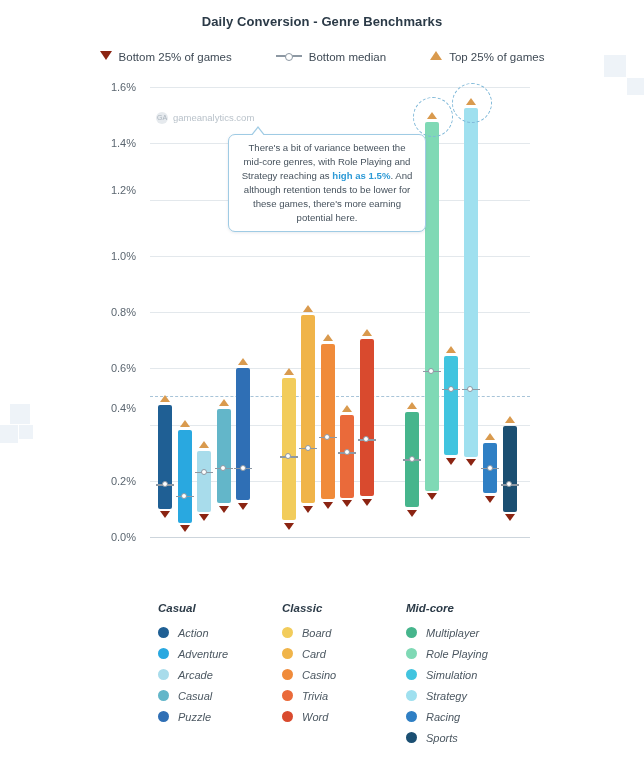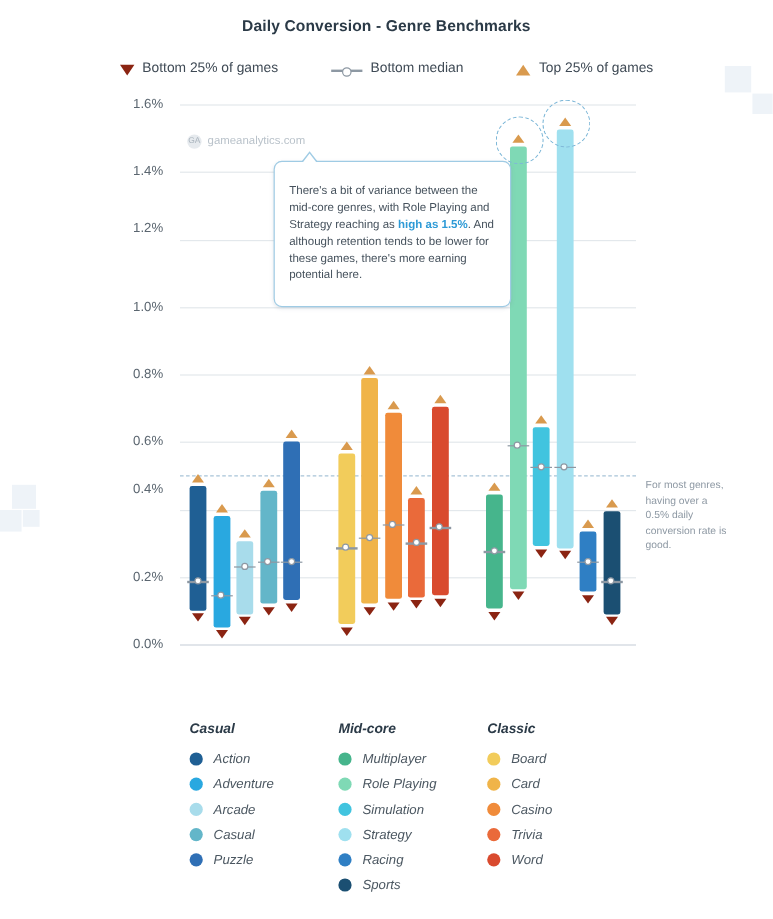--- a/index.html
+++ b/index.html
@@ -30,21 +30,21 @@
   
   #top-legend {
     display: flex;
     justify-content: center;
     gap: 44px;
     align-items: center;
     margin-top: 22px;
     font-size: 11.5px;
     color: #3f4a55;
   }
-  .tl-item { display: flex; align-items: flex-end; gap: 7px; }
+  .tl-item { display: flex; align-items: flex-start; gap: 7px; }
   .tri-down {
     width: 0; height: 0;
     border-left: 6px solid transparent;
     border-right: 6px solid transparent;
     border-top: 9px solid #8b2412;
   }
   .tri-up {
     width: 0; height: 0;
     border-left: 6px solid transparent;
     border-right: 6px solid transparent;
@@ -169,25 +169,26 @@
     border: 1.4px dashed #7fb8d8;
     border-radius: 50%;
   }
   
   #callout {
     position: absolute;
     width: 172px;
     background: #fff;
     border: 1.3px solid #9fcbe4;
     border-radius: 7px;
-    padding: 18px 12px;
+    padding: 6px 12px;
     font-size: 9.6px;
     line-height: 1.45;
     color: #46525d;
     box-shadow: 0 1px 3px rgba(120,140,160,0.18);
+    text-align: center;
   }
   #callout:after, #callout:before {
     content: "";
     position: absolute;
     left: 22px;
     width: 0; height: 0;
     border-left: 7px solid transparent;
     border-right: 7px solid transparent;
   }
   #callout:before {
@@ -401,21 +402,20 @@
       <div class="mk-down" style="left: 354.5px; top: 427.188px;"></div>
       <div class="circle-hl" style="left: 262.5px; top: 10.1562px; width: 38px; height: 38px;"></div>
       <div class="circle-hl" style="left: 301.5px; top: -3.90625px; width: 38px; height: 38px;"></div>
     </div>
 
   <div id="callout" style="left: 228px; top: 55.375px;">
     <span>There's a bit of variance between the mid-core genres, with Role Playing and Strategy reaching as</span>
     <span class="hl-text">high as 1.5%</span><span>. And although retention tends to be lower for these games, there's more earning potential here.</span>
   </div>
 
-  <div id="thresh-note" style="left: 538px; top: 319.375px;">For most genres, having over a 0.5% daily conversion rate is good.</div>
 </div>
 
 <div id="bottom-legend">
     <div class="lg-col">
       <div class="lg-title">Casual</div>
       <div class="lg-item">
         <span class="dot" style="background: rgb(31, 95, 148);"></span>
         <span>Action</span>
       </div>
       <div class="lg-item">
@@ -429,20 +429,43 @@
       <div class="lg-item">
         <span class="dot" style="background: rgb(99, 182, 201);"></span>
         <span>Casual</span>
       </div>
       <div class="lg-item">
         <span class="dot" style="background: rgb(47, 111, 181);"></span>
         <span>Puzzle</span>
       </div>
     </div>
     <div class="lg-col">
+      <div class="lg-title">Classic</div>
+      <div class="lg-item">
+        <span class="dot" style="background: rgb(242, 204, 91);"></span>
+        <span>Board</span>
+      </div>
+      <div class="lg-item">
+        <span class="dot" style="background: rgb(240, 180, 73);"></span>
+        <span>Card</span>
+      </div>
+      <div class="lg-item">
+        <span class="dot" style="background: rgb(240, 139, 58);"></span>
+        <span>Casino</span>
+      </div>
+      <div class="lg-item">
+        <span class="dot" style="background: rgb(234, 106, 58);"></span>
+        <span>Trivia</span>
+      </div>
+      <div class="lg-item">
+        <span class="dot" style="background: rgb(217, 74, 46);"></span>
+        <span>Word</span>
+      </div>
+    </div>
+    <div class="lg-col">
       <div class="lg-title">Mid-core</div>
       <div class="lg-item">
         <span class="dot" style="background: rgb(70, 181, 140);"></span>
         <span>Multiplayer</span>
       </div>
       <div class="lg-item">
         <span class="dot" style="background: rgb(127, 217, 181);"></span>
         <span>Role Playing</span>
       </div>
       <div class="lg-item">
@@ -455,36 +478,13 @@
       </div>
       <div class="lg-item">
         <span class="dot" style="background: rgb(47, 127, 196);"></span>
         <span>Racing</span>
       </div>
       <div class="lg-item">
         <span class="dot" style="background: rgb(27, 79, 114);"></span>
         <span>Sports</span>
       </div>
     </div>
-    <div class="lg-col">
-      <div class="lg-title">Classic</div>
-      <div class="lg-item">
-        <span class="dot" style="background: rgb(242, 204, 91);"></span>
-        <span>Board</span>
-      </div>
-      <div class="lg-item">
-        <span class="dot" style="background: rgb(240, 180, 73);"></span>
-        <span>Card</span>
-      </div>
-      <div class="lg-item">
-        <span class="dot" style="background: rgb(240, 139, 58);"></span>
-        <span>Casino</span>
-      </div>
-      <div class="lg-item">
-        <span class="dot" style="background: rgb(234, 106, 58);"></span>
-        <span>Trivia</span>
-      </div>
-      <div class="lg-item">
-        <span class="dot" style="background: rgb(217, 74, 46);"></span>
-        <span>Word</span>
-      </div>
-    </div>
   </div>
 
 </body></html>

